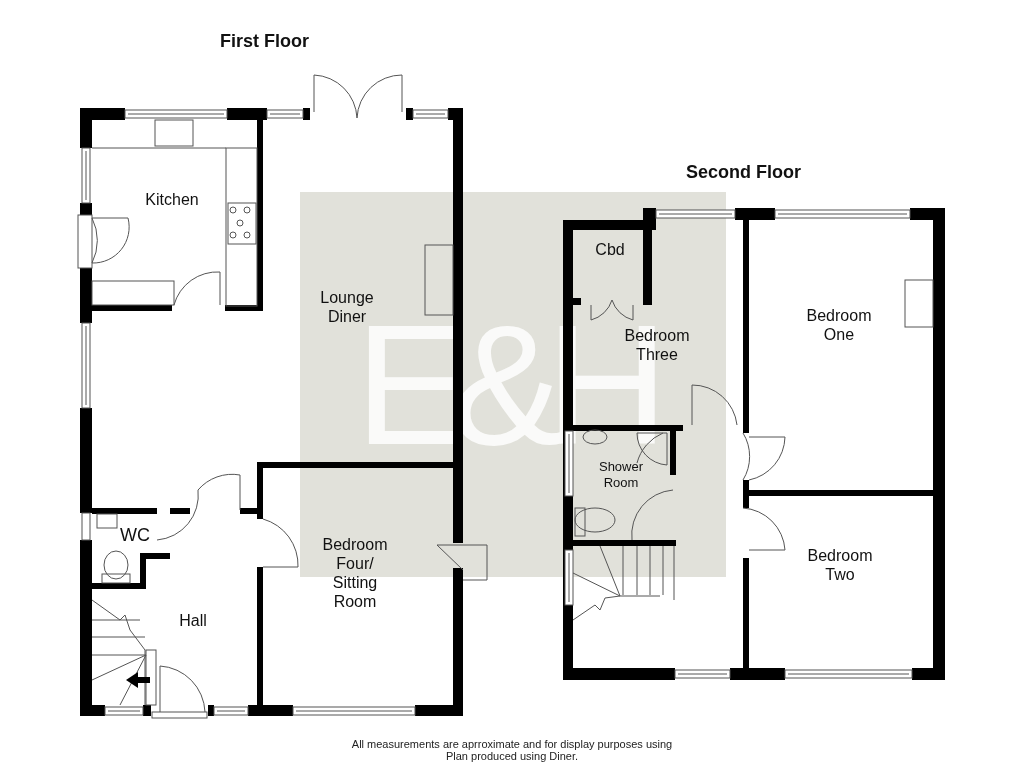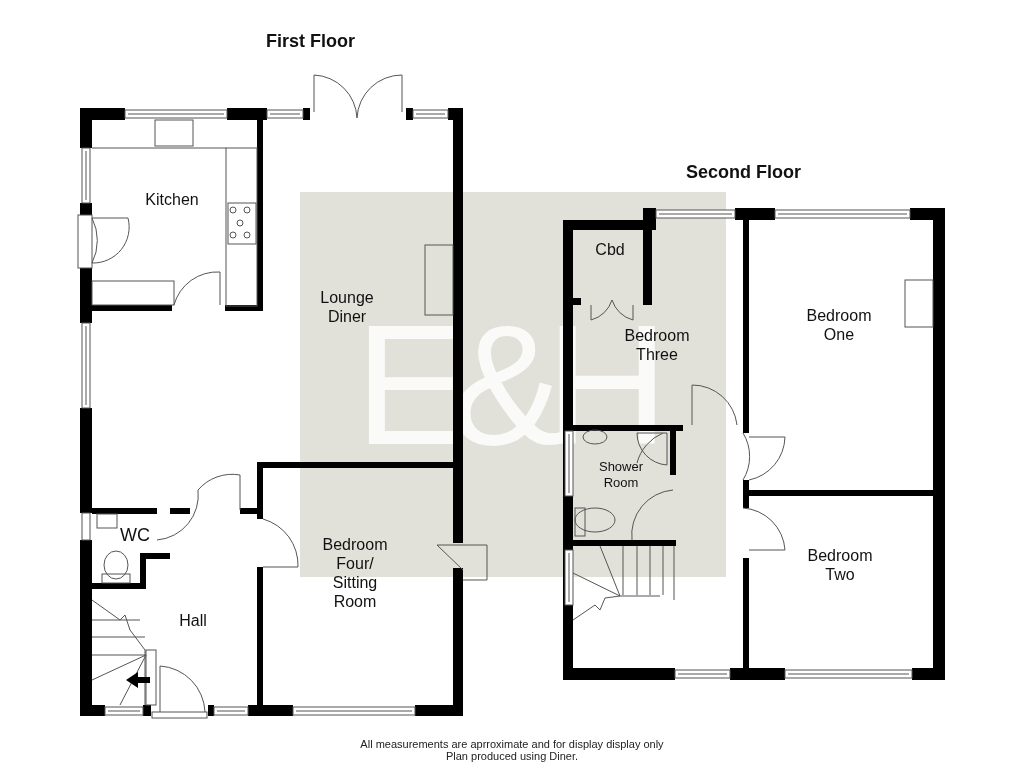--- a/index.html
+++ b/index.html
@@ -188,21 +188,21 @@
     <line x1="600" y1="546" x2="620" y2="596"></line>
     <line x1="573" y1="573" x2="620" y2="596"></line>
     <polyline points="573,620 595,605 600,610 605,598 620,596"></polyline>
 
     <rect x="905" y="280" width="28" height="47"></rect>
   </g>
 
   <polygon points="126,680 138,672 138,677 150,677 150,683 138,683 138,688" fill="#000"></polygon>
 </svg>
 
-<div class="title" style="left:220px;top:31px;margin-left:46px;">First Floor</div>
+<div class="title" style="left:220px;top:31px;">First Floor</div>
 <div class="title" style="left:686px;top:162px;">Second Floor</div>
 
 <div class="room-label" style="left:172px;top:190px;">Kitchen</div>
 <div class="room-label" style="left:347px;top:288px;">Lounge
 Diner</div>
 <div class="room-label small" style="left:135px;top:527px;font-size:18px;">WC</div>
 <div class="room-label" style="left:193px;top:595px;margin-top:16px;">Hall</div>
 <div class="room-label" style="left:355px;top:535px;">Bedroom
 Four/
 Sitting
@@ -211,14 +211,14 @@
 <div class="room-label" style="left:610px;top:240px;">Cbd</div>
 <div class="room-label" style="left:657px;top:326px;">Bedroom
 Three</div>
 <div class="room-label small" style="left:621px;top:459px;">Shower
 Room</div>
 <div class="room-label" style="left:839px;top:306px;">Bedroom
 One</div>
 <div class="room-label" style="left:840px;top:546px;">Bedroom
 Two</div>
 
-<div class="footer" style="top:738px;">All measurements are aprroximate and for display display only</div>
+<div class="footer" style="top:738px;">All measurements are aprroximate and for display purposes using</div>
 <div class="footer" style="top:750px;">Plan produced using Diner.</div>
 
 </body></html>

